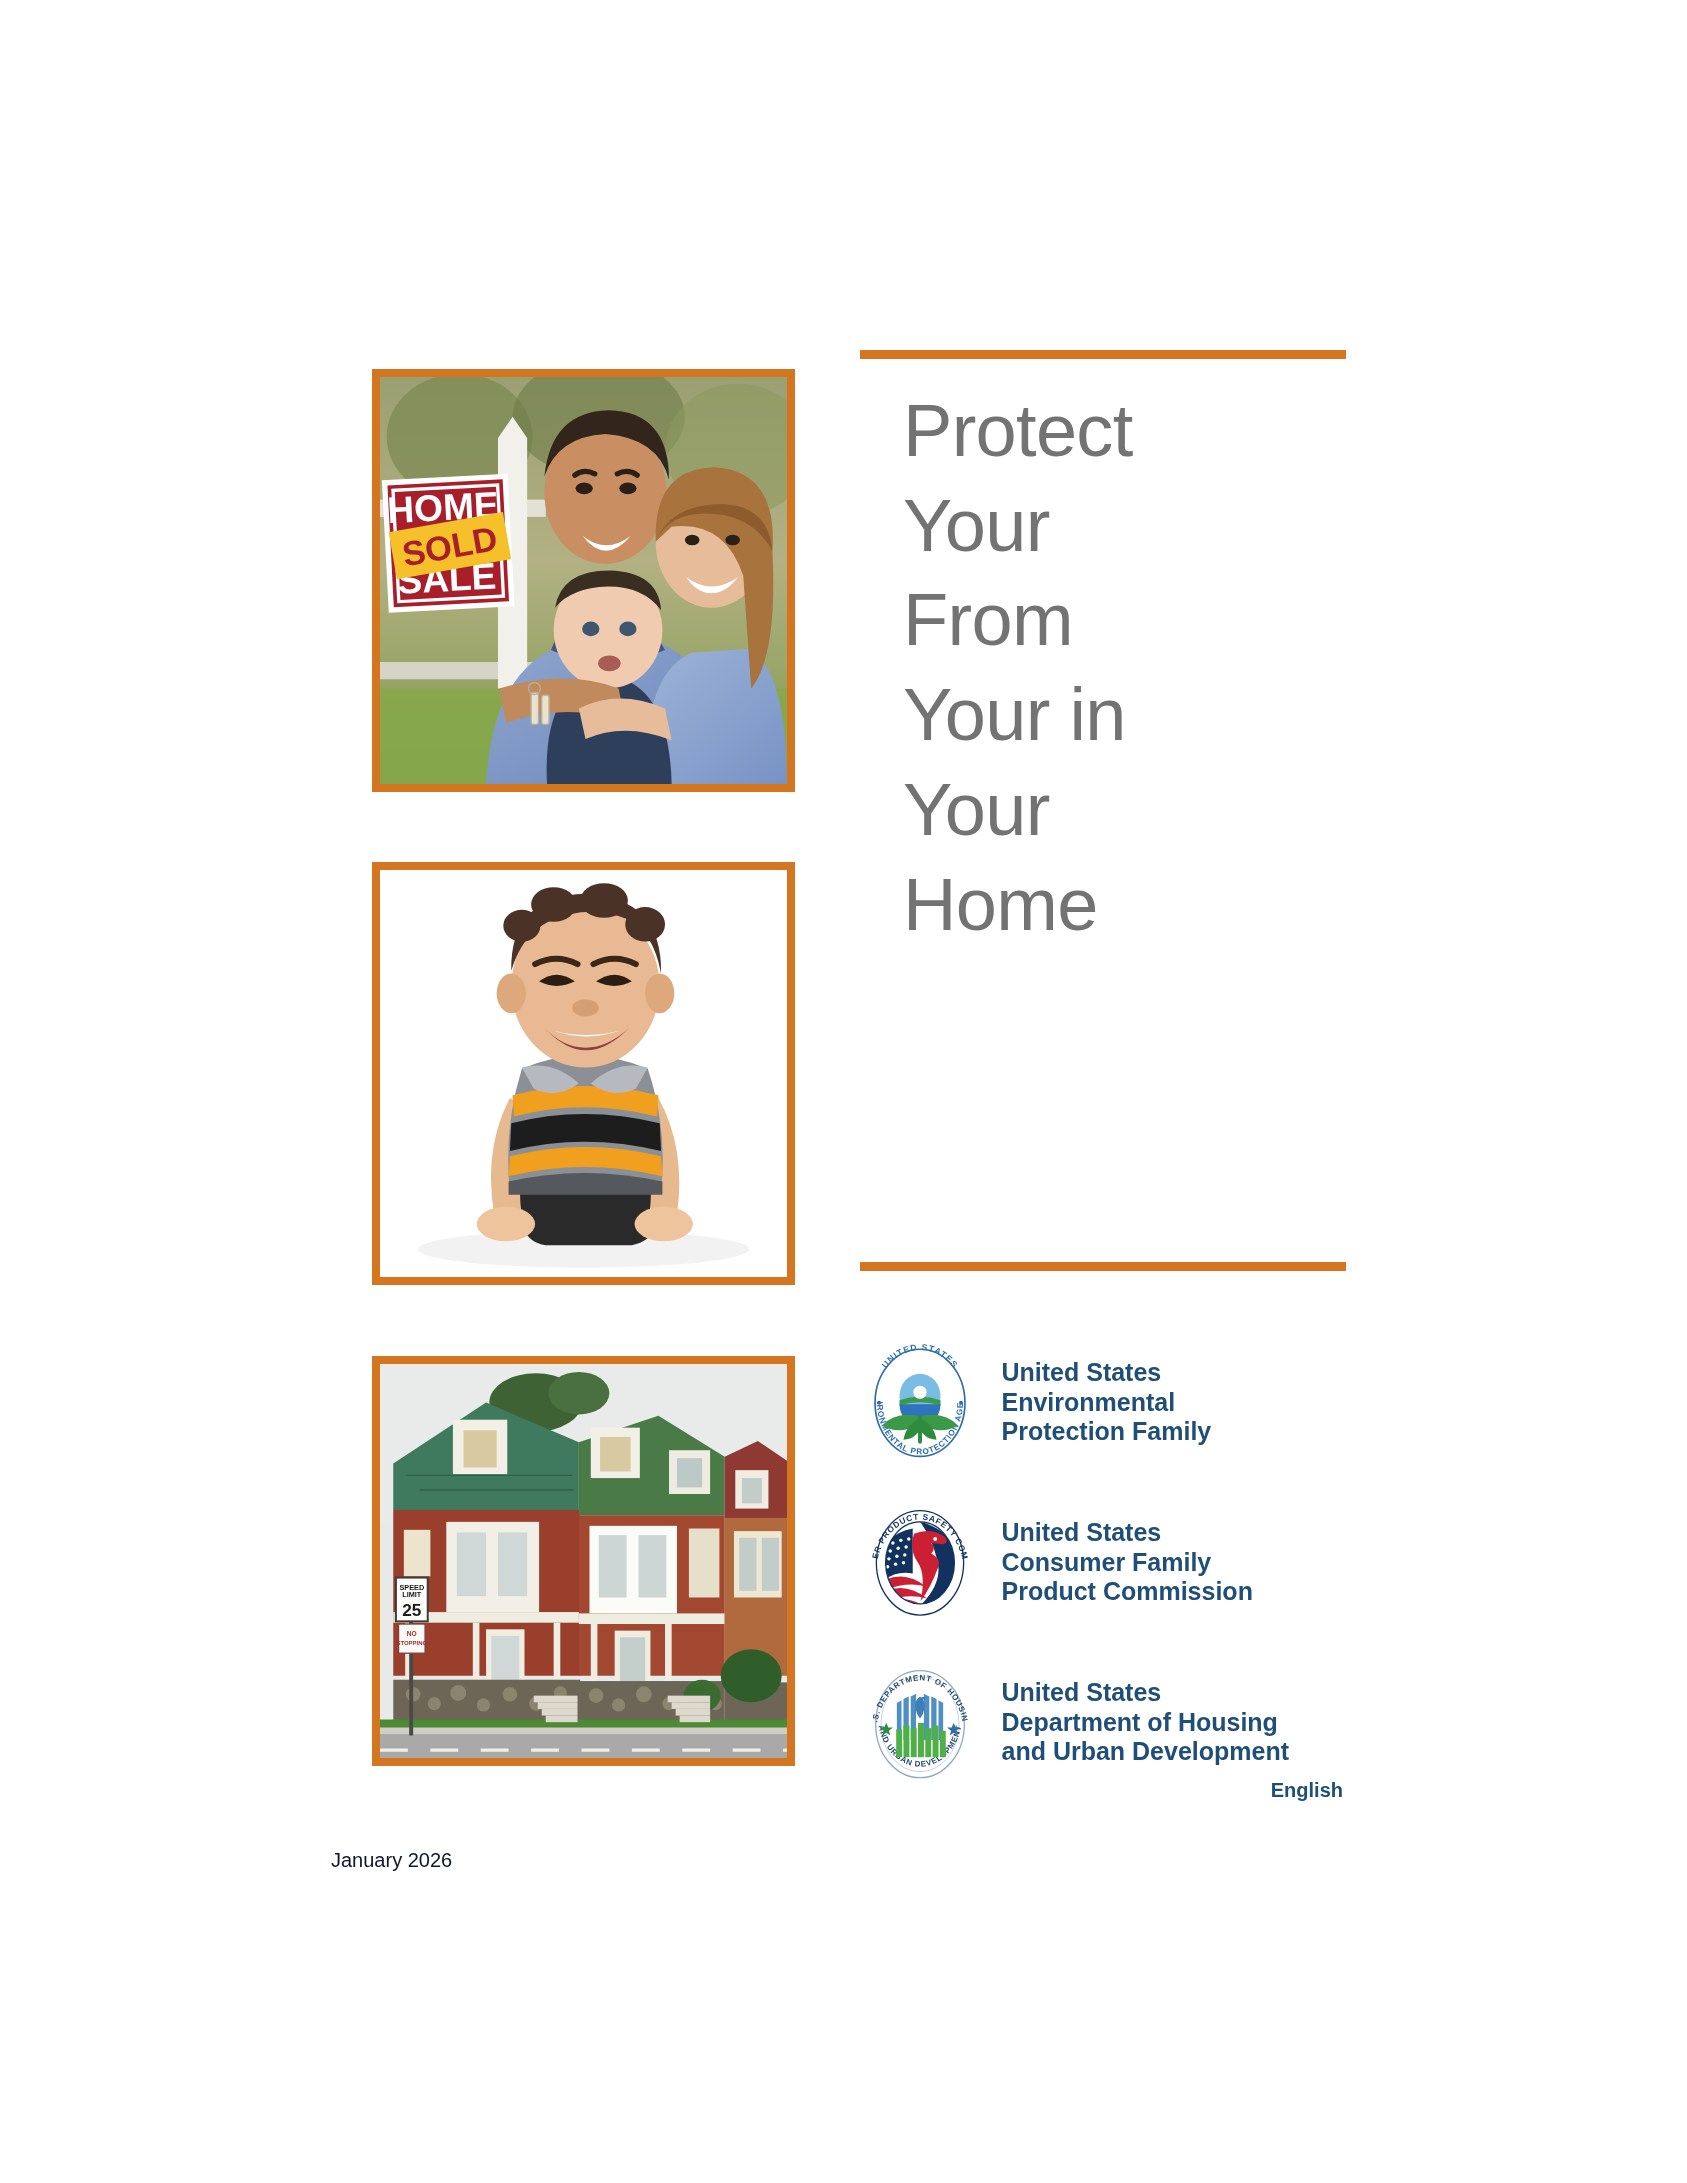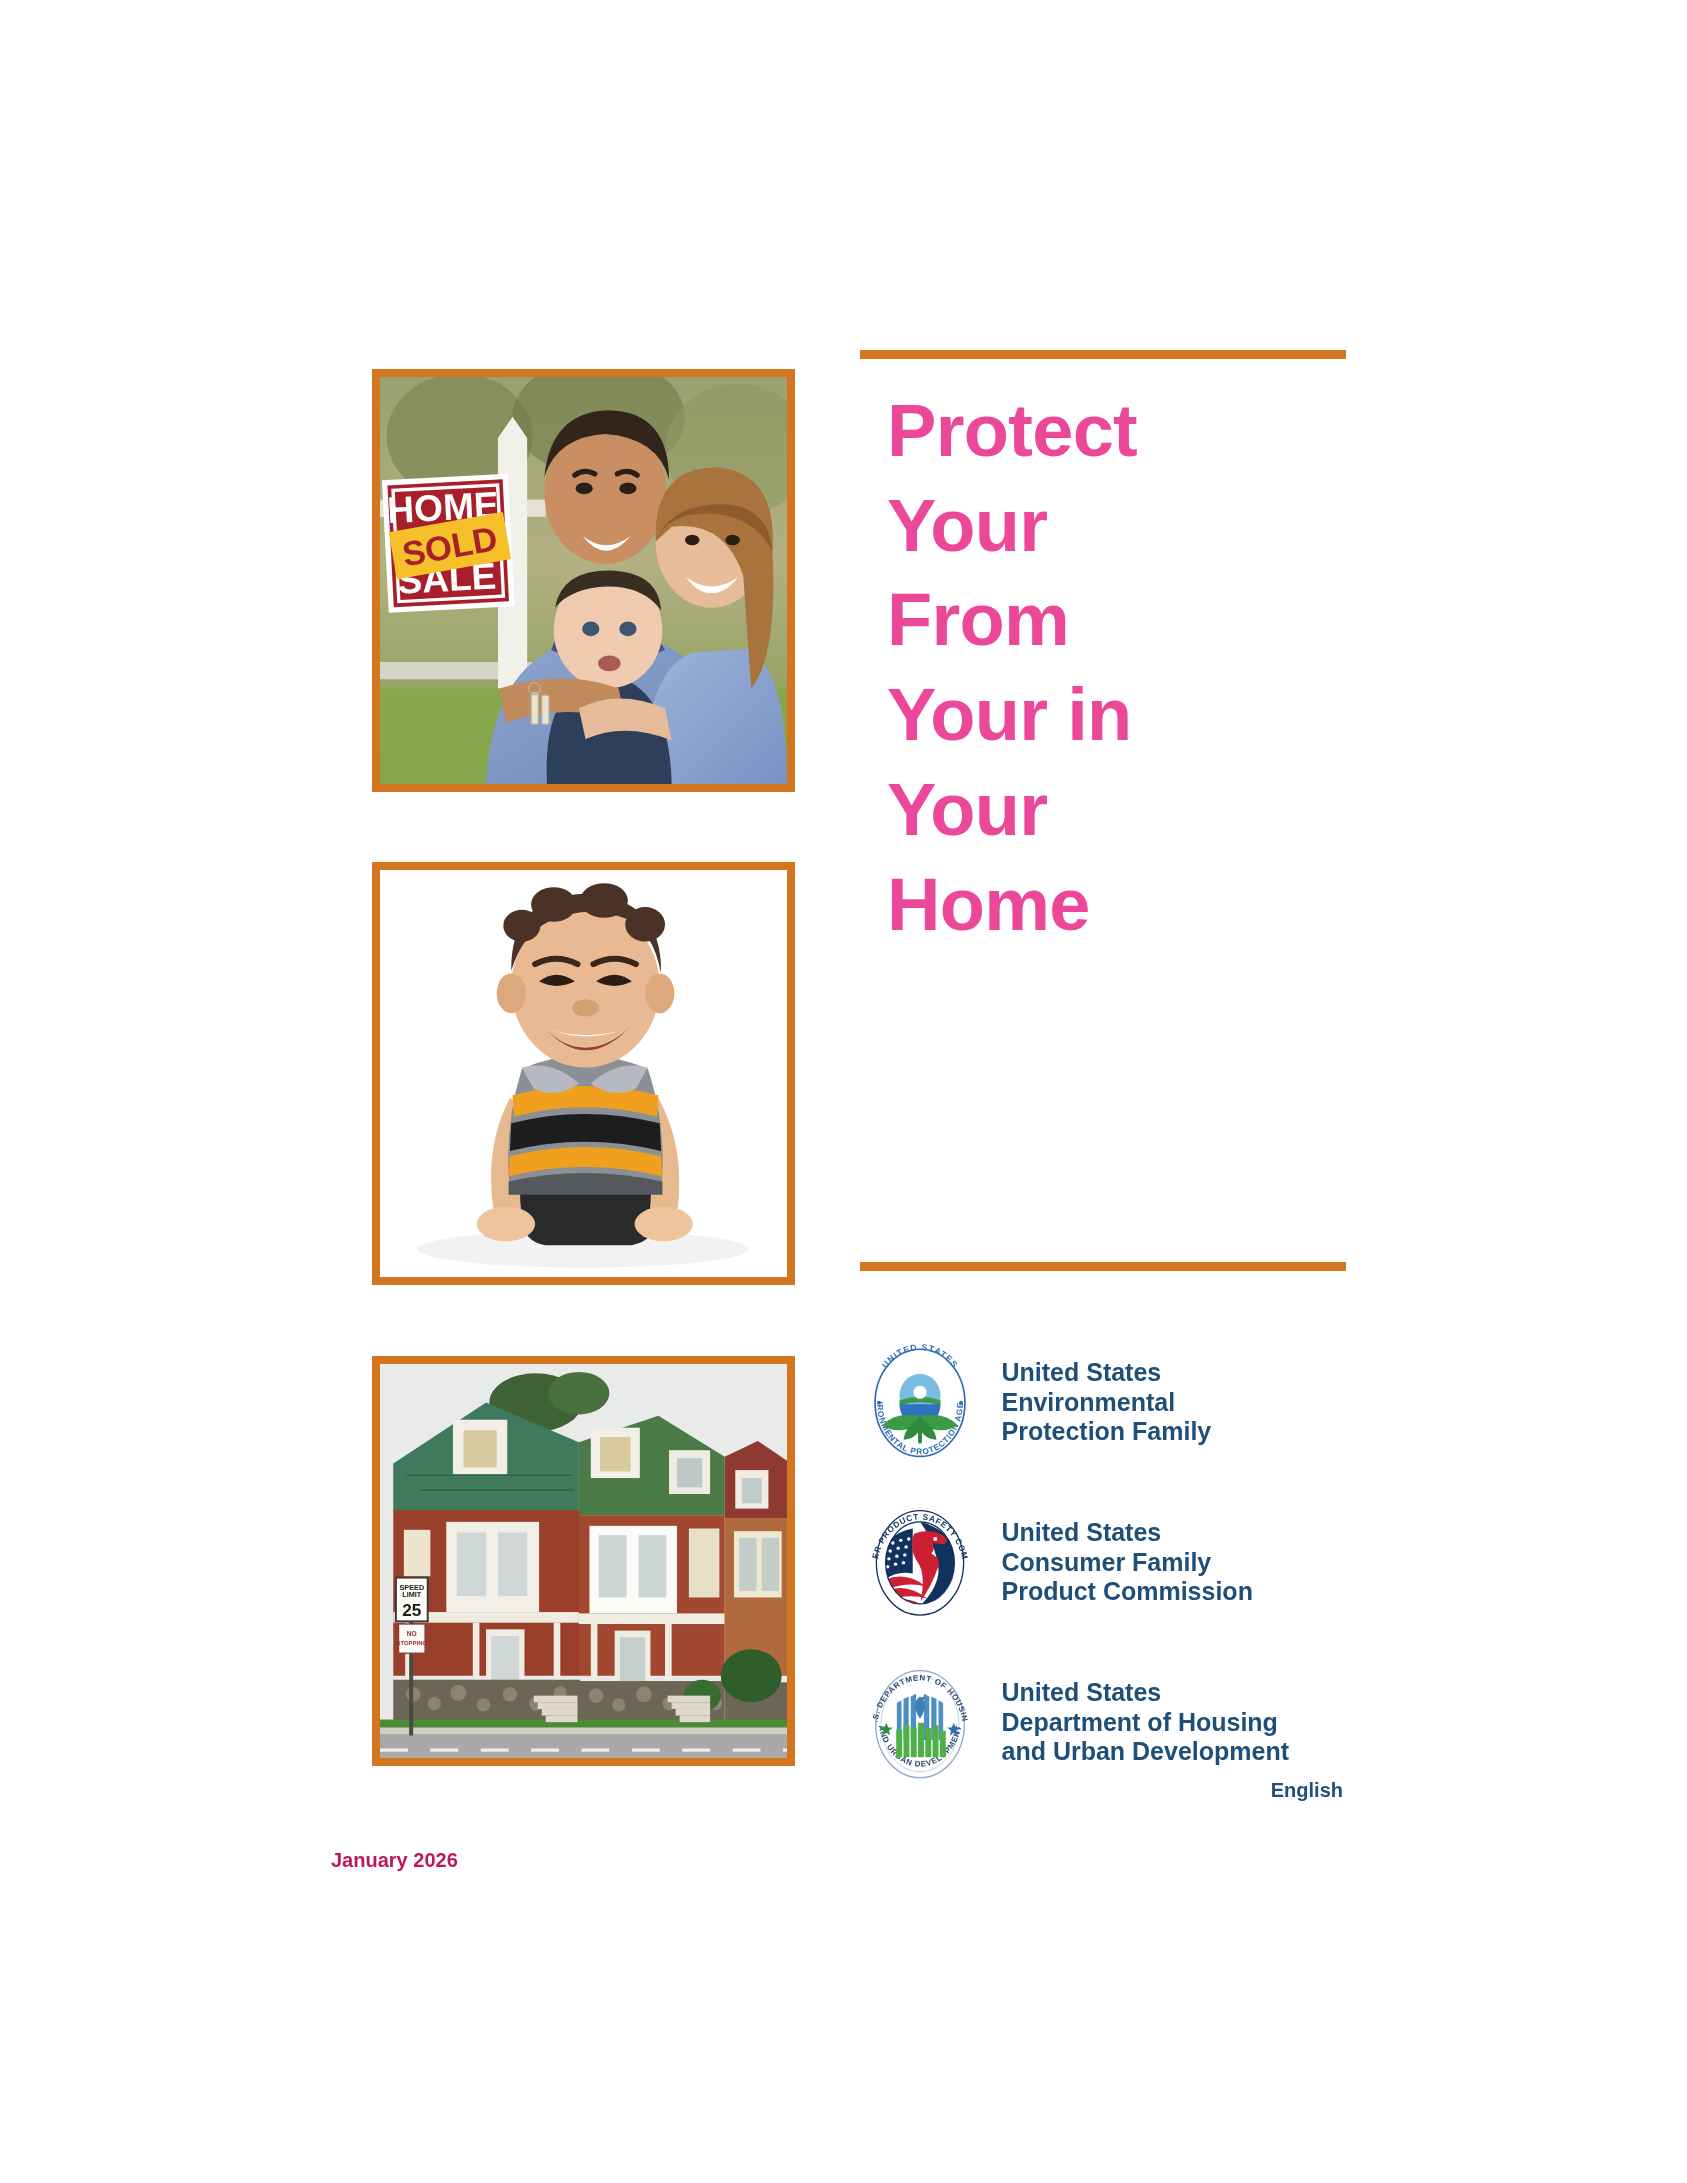--- a/index.html
+++ b/index.html
@@ -56,26 +56,27 @@
     left: 860px; top: 1262px;
     width: 486px; height: 9.3px;
     background: #D4761F;
   }
   #title-block {
     position: absolute;
     left: 887px; top: 384px;
     width: 476px;
   }
   .title-line {
-    color: #ec4899;
+    color: #737373;
     font-size: 74px;
-    font-weight: bold;
+    font-weight: normal;
     line-height: 1.28;
     letter-spacing: -0.7px;
     white-space: nowrap;
+    margin-left: 16px;
   }
 
   
   #agency-list {
     position: absolute;
     left: 857px;
     top: 1342px;
     width: 503px;
   }
   .agency-row {
@@ -97,23 +98,23 @@
     font-size: 25px;
     font-weight: bold;
     line-height: 1.18;
   }
   .agency-text div { white-space: nowrap; }
 
   
   #footer-date {
     position: absolute;
     left: 331px; top: 1849px;
-    color: #be185d;
+    color: #0f172a;
     font-size: 20px;
-    font-weight: bold;
+    font-weight: normal;
   }
   #footer-language {
     position: absolute;
     left: 1250px; top: 1779px;
     width: 93px;
     text-align: right;
     color: #1F4E79;
     font-size: 20px;
     font-weight: bold;
   }

